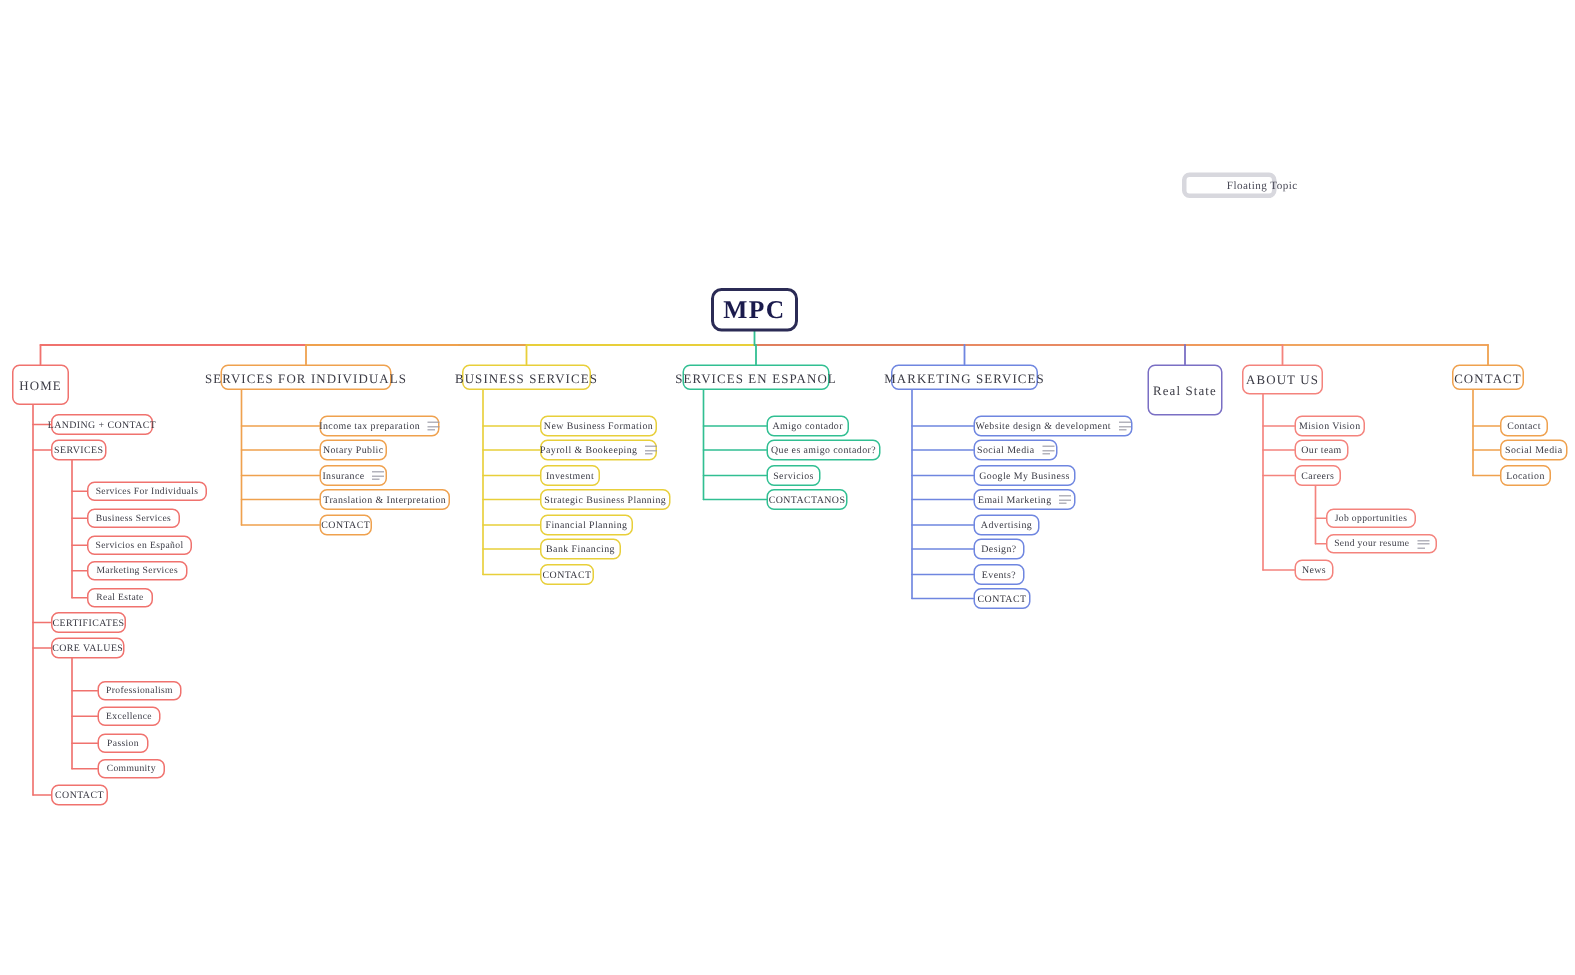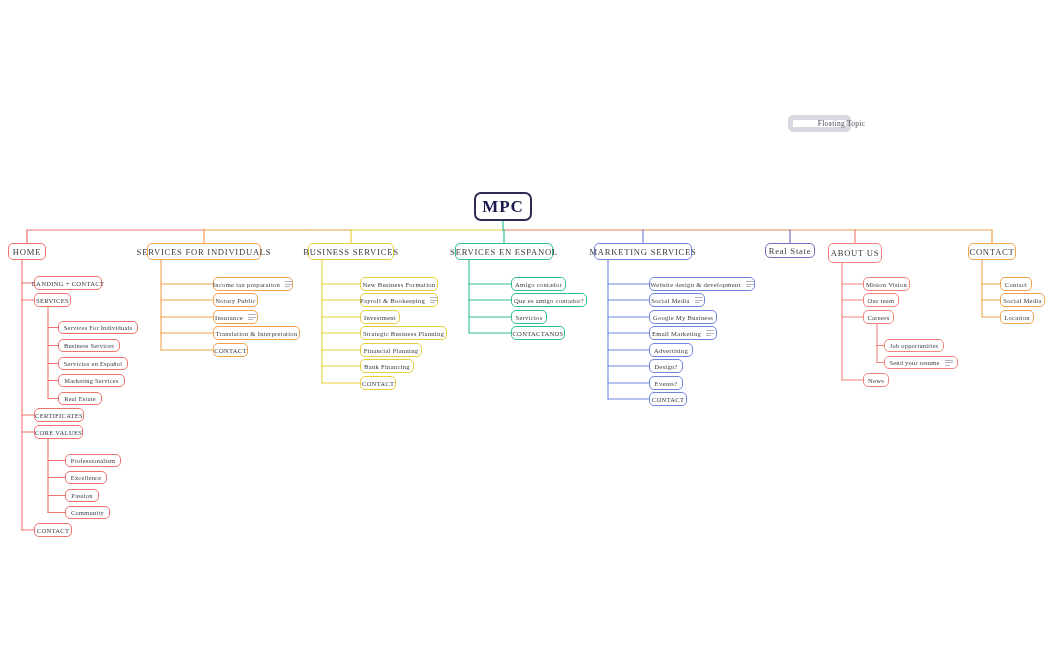--- a/index.html
+++ b/index.html
@@ -27,21 +27,21 @@
     color:#1b1b4d;font-weight:bold;font-size:17px;
     letter-spacing:1px;
   }
   
   .n-l1{font-size:8.6px;letter-spacing:.75px;border-width:1.4px;}
   
   .n-l2{font-size:6.6px;letter-spacing:.28px;}
   
   .n-l3{font-size:6.4px;letter-spacing:.25px;}
   
-  .n-float{border:5px solid #6d28d9;font-size:7.4px;color:#4a4a57;letter-spacing:.3px;padding-left:44px;}
+  .n-float{border:3px solid #6d28d9;font-size:7.4px;color:#4a4a57;letter-spacing:.3px;padding-left:44px;}
 
   .noteicon{
     width:8px;height:6px;display:inline-block;position:relative;flex:0 0 auto;
     opacity:.75;
   }
   .noteicon i{display:block;position:absolute;left:0;height:1px;background:#9a9aa6;}
   .noteicon i:nth-child(1){top:0px;width:8px;}
   .noteicon i:nth-child(2){top:2.5px;width:8px;}
   .noteicon i:nth-child(3){top:5px;width:5px;}
 </style>
@@ -125,21 +125,21 @@
       <line x1="982" y1="300" x2="1000" y2="300" stroke="#efa14e" stroke-width="1.1" stroke-linecap="round"></line>
       <line x1="982" y1="317" x2="1000" y2="317" stroke="#efa14e" stroke-width="1.1" stroke-linecap="round"></line>
     </svg>
   <div id="nodes">
       <div class="node n-root" style="left: 474px; top: 192px; width: 58px; height: 29px; border-color: rgb(43, 43, 85);">
         <span class="lbl">MPC</span>
       </div>
       <div class="node n-float" style="left: 788px; top: 115px; width: 63px; height: 17px; border-color: rgb(216, 216, 222);">
         <span class="lbl">Floating Topic</span>
       </div>
-      <div class="node n-l1" style="left: 8px; top: 243px; width: 38px; height: 17px; border-color: rgb(240, 114, 110);">
+      <div class="node n-l1" style="left: 8px; top: 243px; width: 38px; height: 27px; border-color: rgb(240, 114, 110);">
         <span class="lbl">HOME</span>
       </div>
       <div class="node n-l2" style="left: 34px; top: 276px; width: 68px; height: 14px; border-color: rgb(240, 114, 110);">
         <span class="lbl">LANDING + CONTACT</span>
       </div>
       <div class="node n-l2" style="left: 34px; top: 293px; width: 37px; height: 14px; border-color: rgb(240, 114, 110);">
         <span class="lbl">SERVICES</span>
       </div>
       <div class="node n-l3" style="left: 58px; top: 321px; width: 80px; height: 13px; border-color: rgb(240, 114, 110);">
         <span class="lbl">Services For Individuals</span>
@@ -284,21 +284,21 @@
       </div>
       <div class="node n-l2" style="left: 649px; top: 359px; width: 34px; height: 14px; border-color: rgb(111, 134, 224);">
         <span class="lbl">Design?</span>
       </div>
       <div class="node n-l2" style="left: 649px; top: 376px; width: 34px; height: 14px; border-color: rgb(111, 134, 224);">
         <span class="lbl">Events?</span>
       </div>
       <div class="node n-l2" style="left: 649px; top: 392px; width: 38px; height: 14px; border-color: rgb(111, 134, 224);">
         <span class="lbl">CONTACT</span>
       </div>
-      <div class="node n-l1" style="left: 765px; top: 243px; width: 50px; height: 15px; border-color: rgb(122, 111, 196); text-align: center;">
+      <div class="node n-l1" style="left: 765px; top: 243px; width: 50px; height: 34px; border-color: rgb(122, 111, 196); text-align: center;">
         <span class="lbl">Real State</span>
       </div>
       <div class="node n-l1" style="left: 828px; top: 243px; width: 54px; height: 20px; border-color: rgb(244, 131, 125);">
         <span class="lbl">ABOUT US</span>
       </div>
       <div class="node n-l2" style="left: 863px; top: 277px; width: 47px; height: 14px; border-color: rgb(244, 131, 125);">
         <span class="lbl">Mision Vision</span>
       </div>
       <div class="node n-l2" style="left: 863px; top: 293px; width: 36px; height: 14px; border-color: rgb(244, 131, 125);">
         <span class="lbl">Our team</span>

